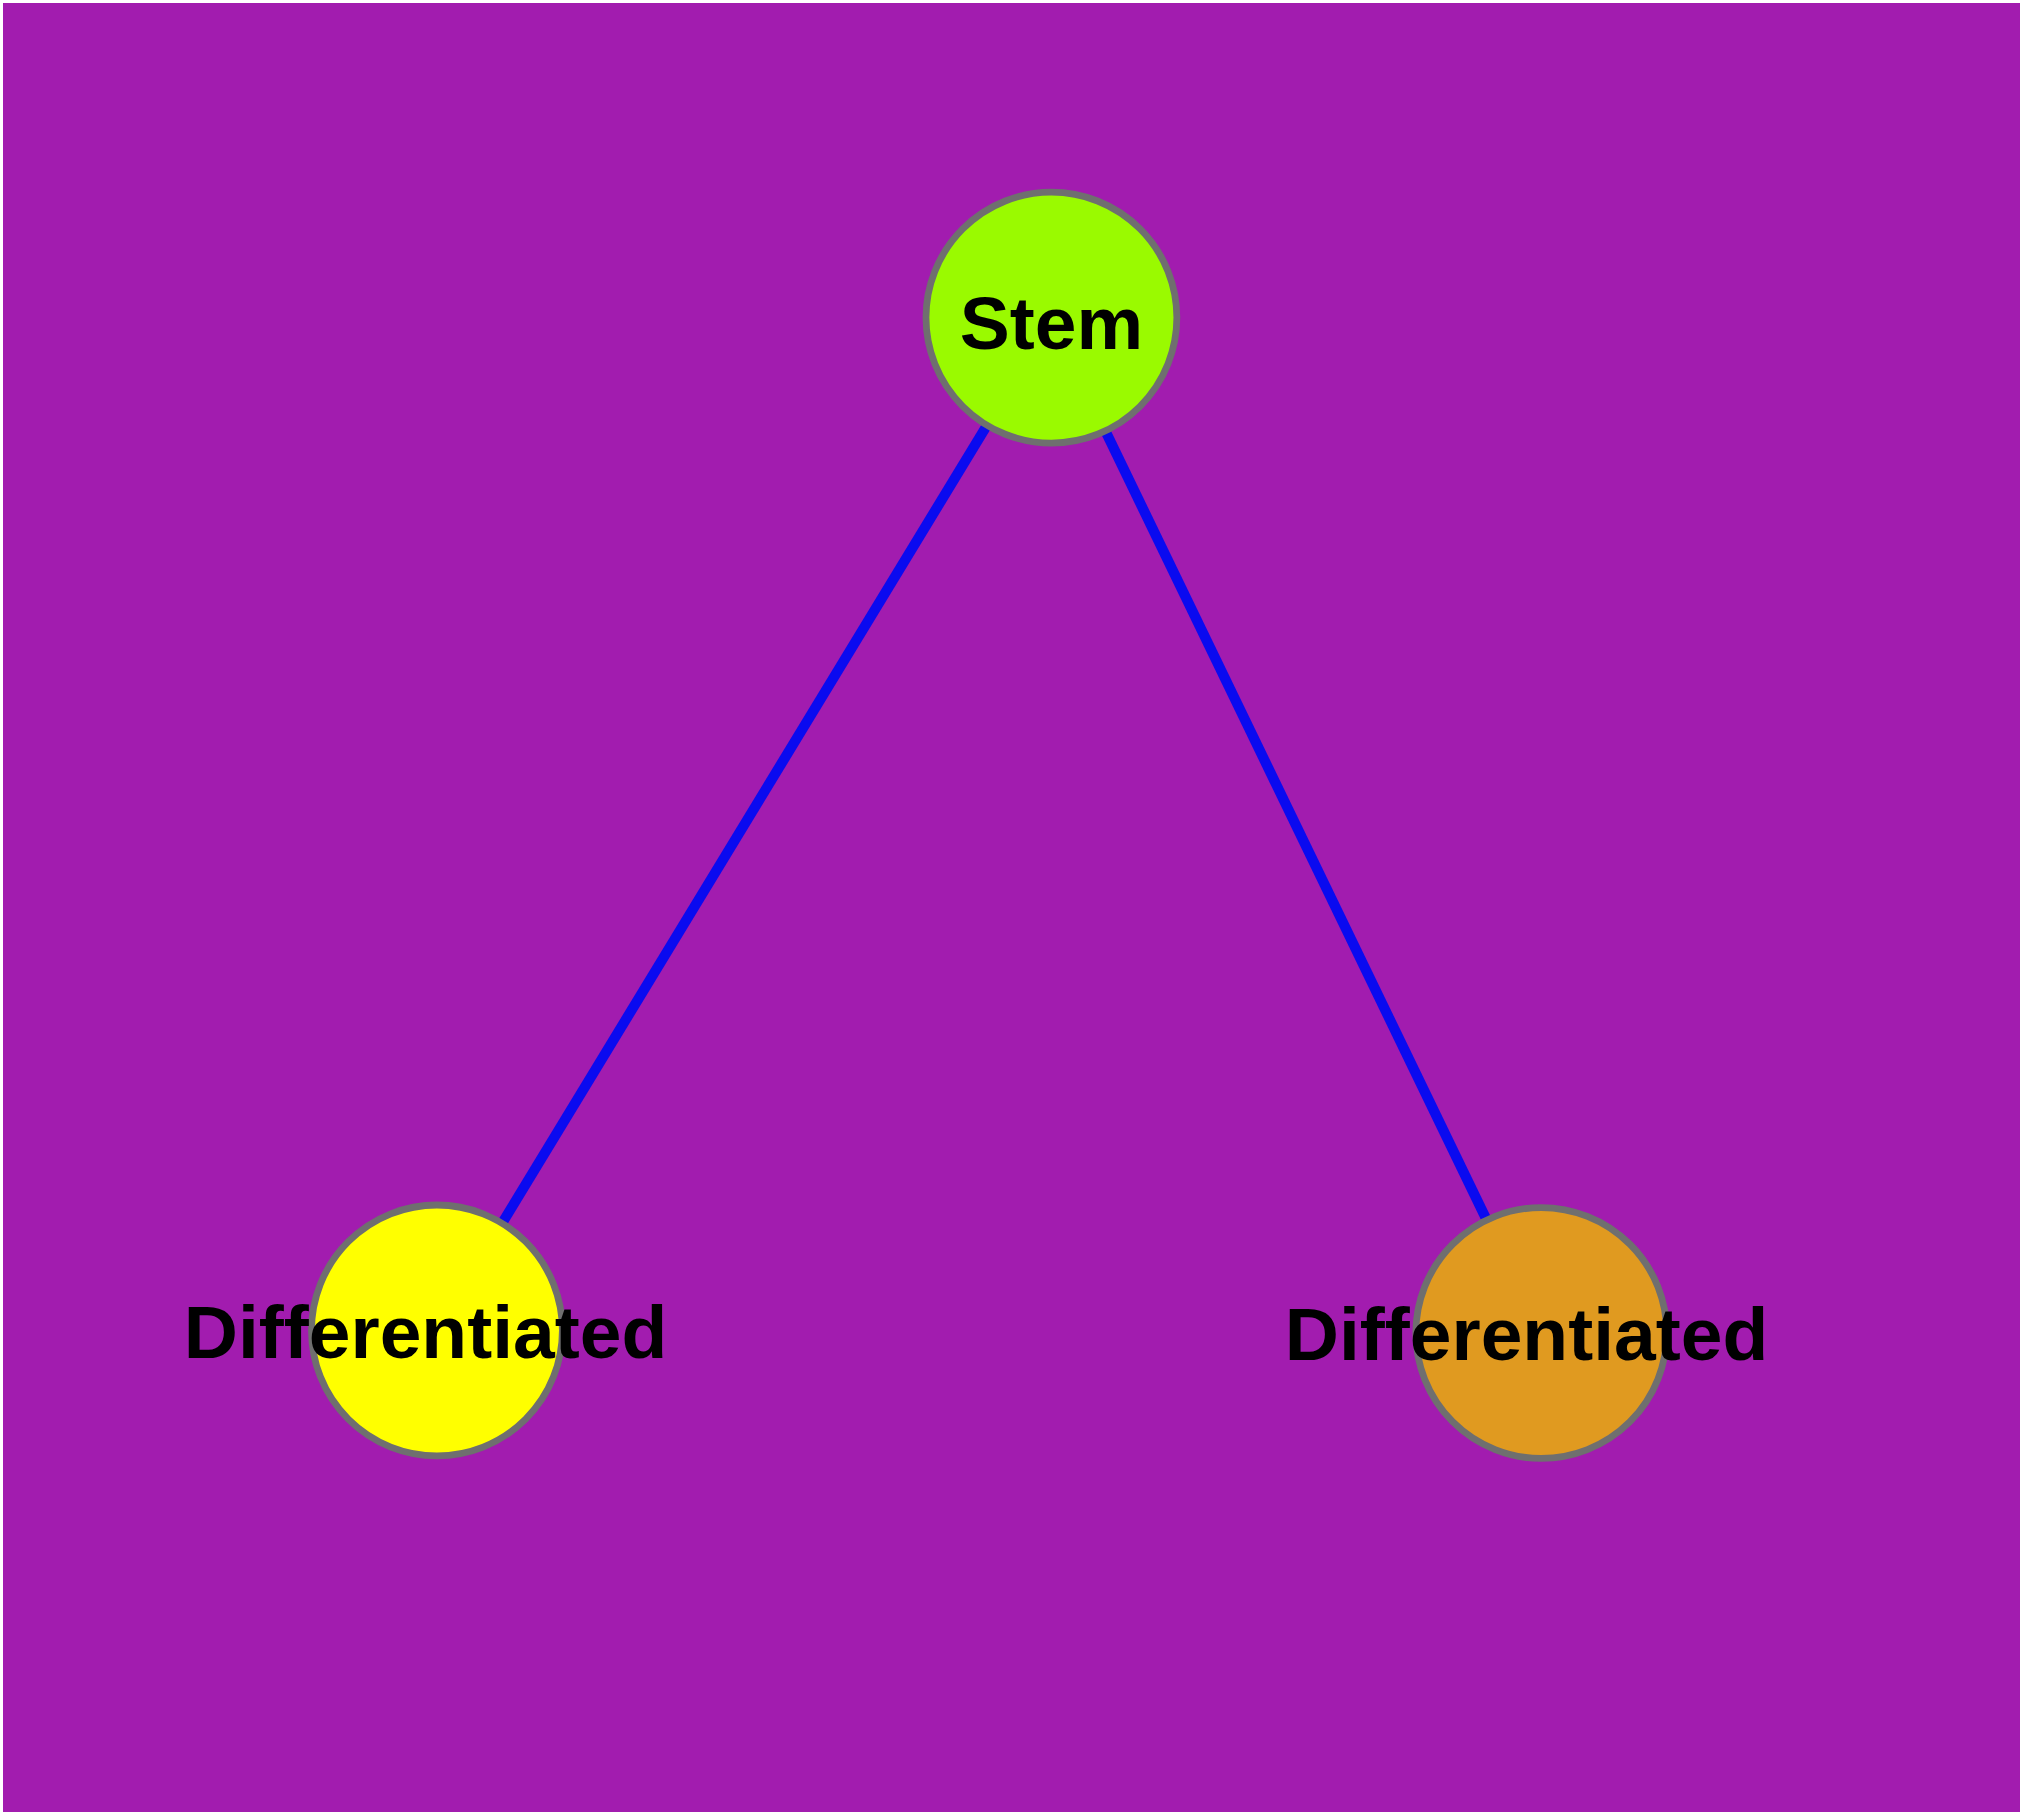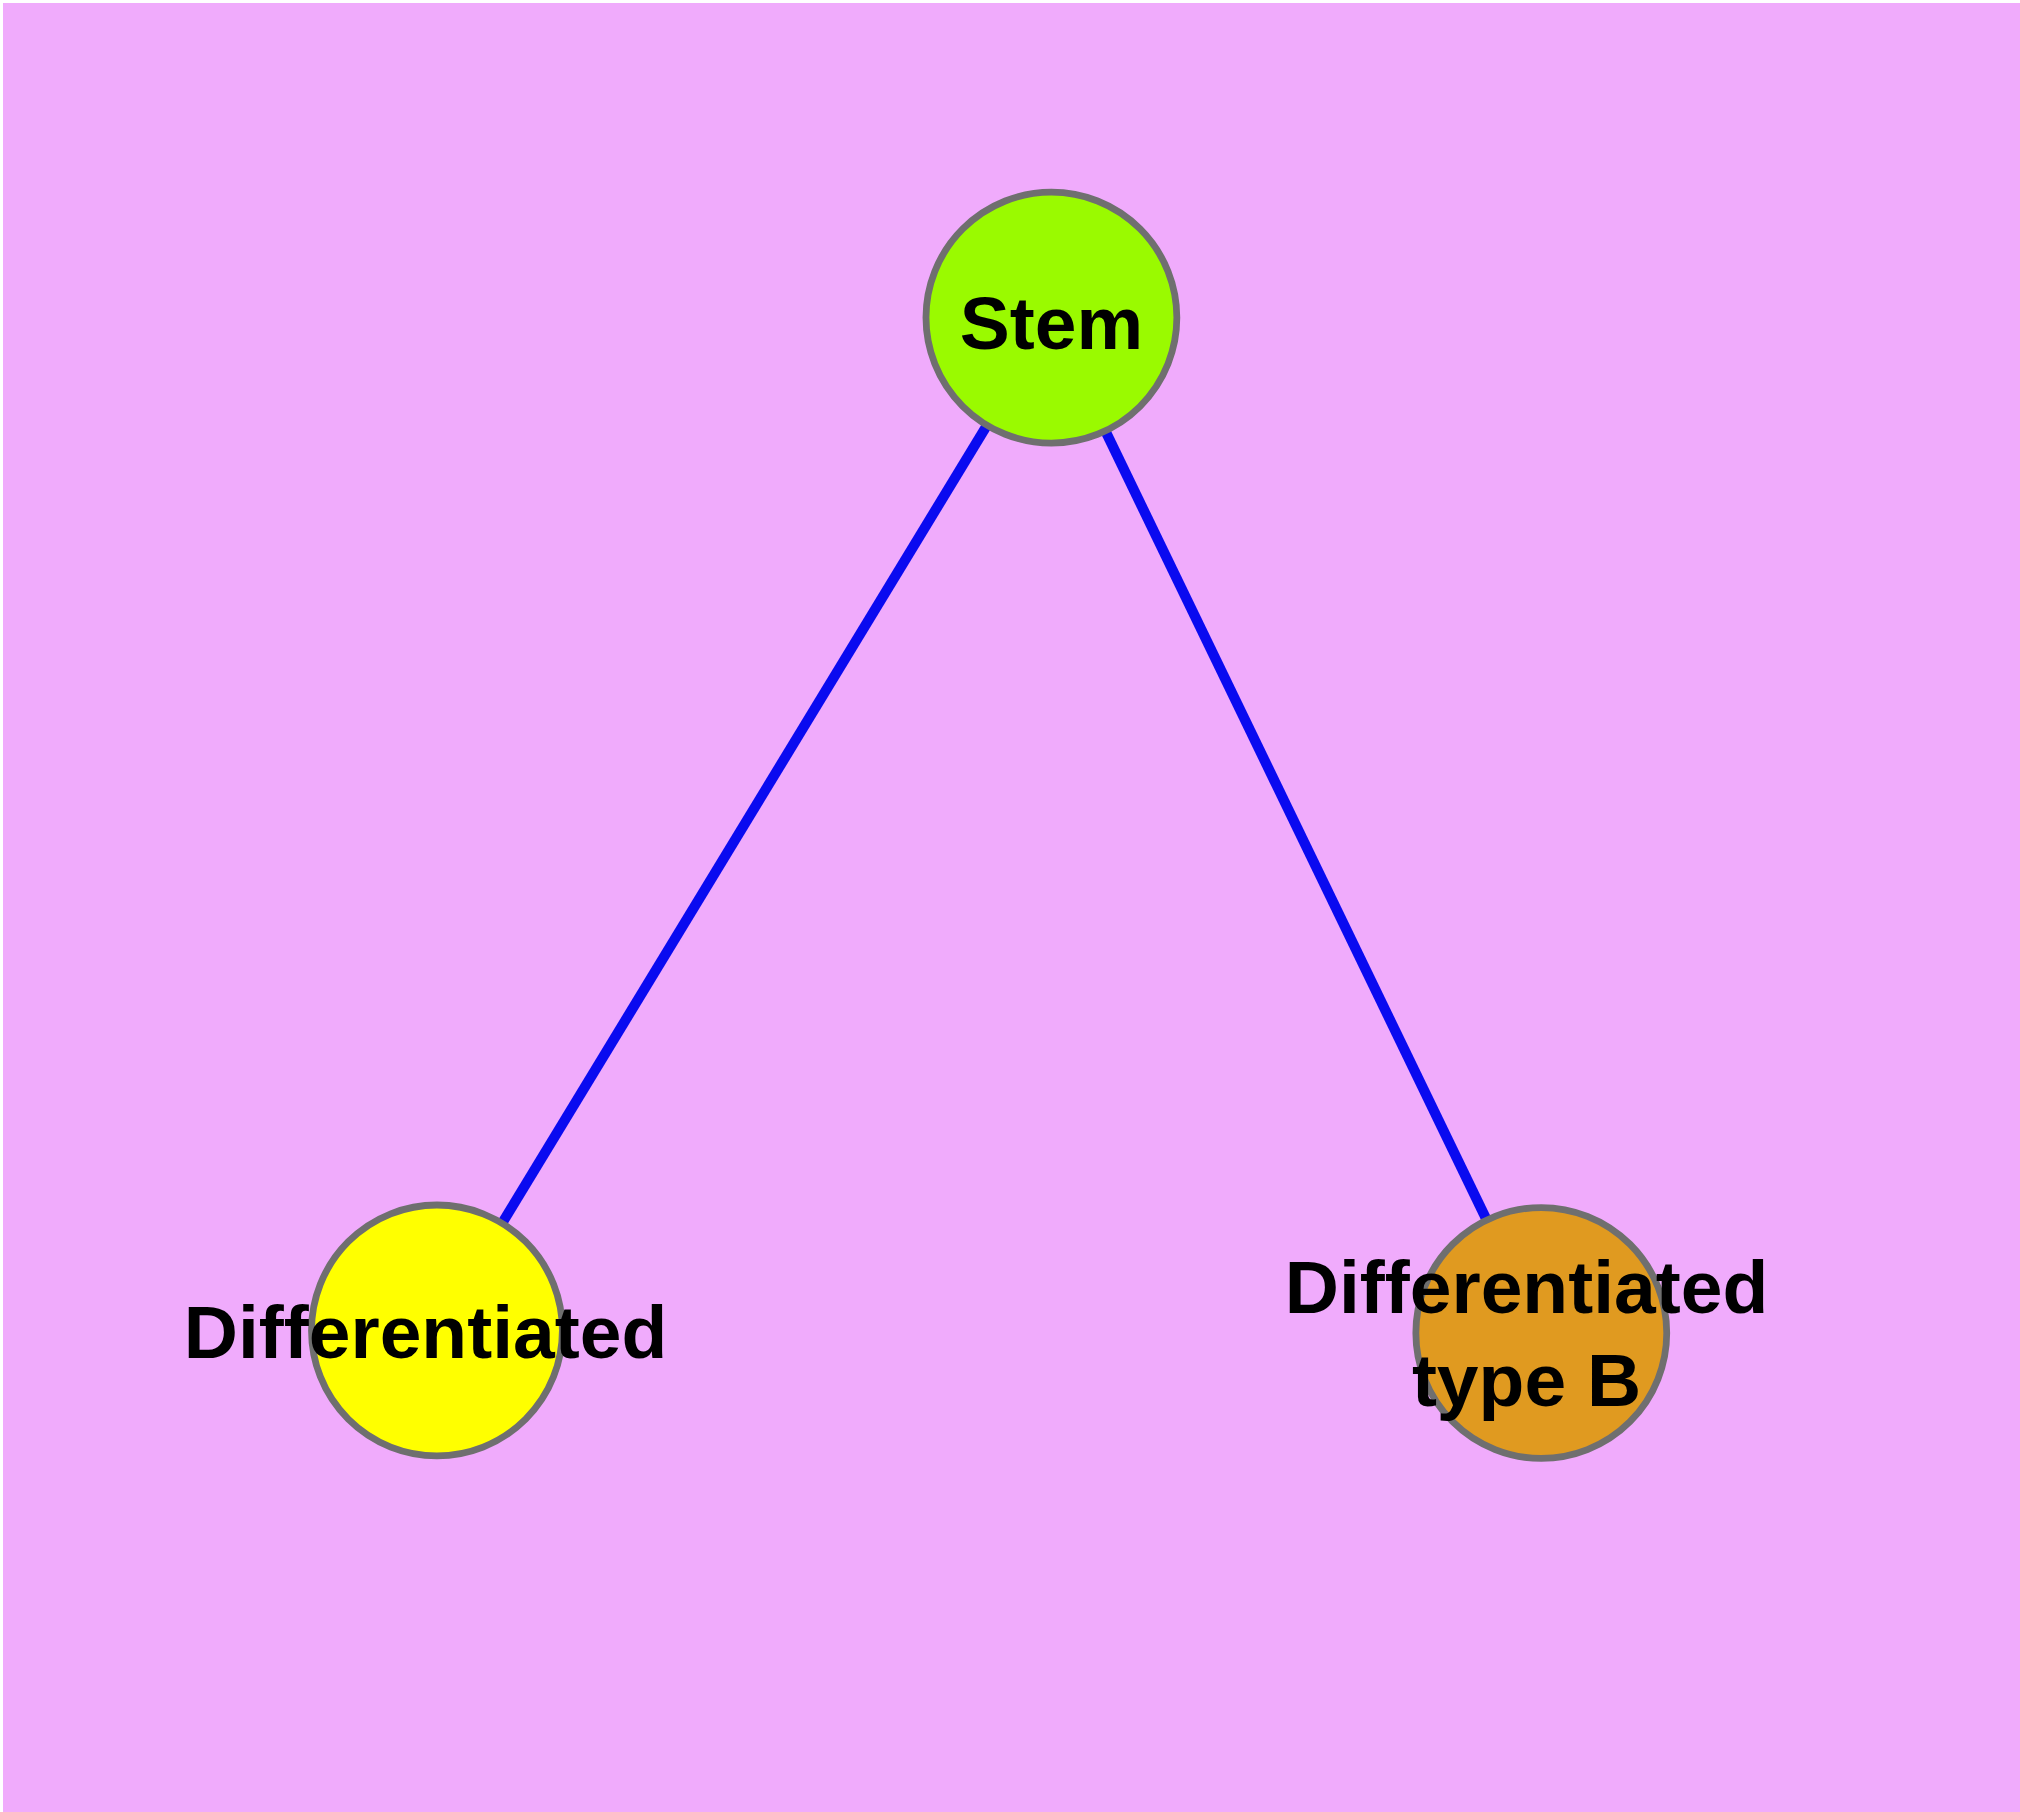--- a/index.html
+++ b/index.html
@@ -10,21 +10,21 @@
     background: #ffffff; 
     overflow: hidden;
     font-family: "Liberation Sans", sans-serif;
   }
   .canvas {
     position: absolute;
     top: 3.4px;
     left: 2.5px;
     width: 2018px;
     height: 1809px;
-    background: #f0abfc;
+    background: #a21caf;
   }
   svg.graph {
     position: absolute;
     top: 0;
     left: 0;
     width: 100%;
     height: 100%;
     display: block;
   }
   svg.graph line {
@@ -65,17 +65,16 @@
   <div class="node-label" style="left:1049px; top:320px;">
     <div>Stem</div>
   </div>
 
   <div class="node-label" style="left:423px; top:1329px;">
     <div>Differentiated</div>
   </div>
 
   <div class="node-label" style="left:1524px; top:1331px;">
     <div>Differentiated</div>
-    <div>type B</div>
   </div>
 
 </div>
 
 
 </body></html>

